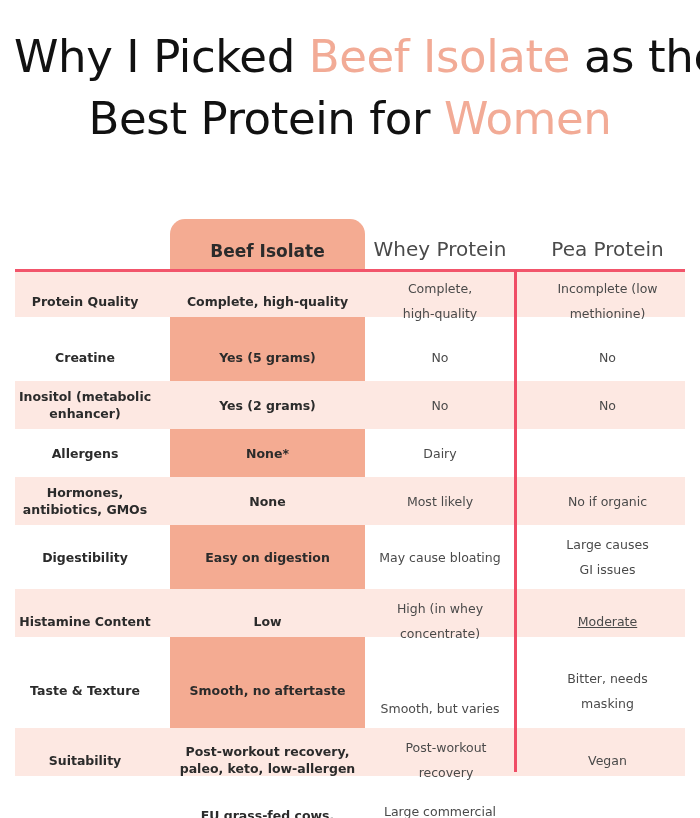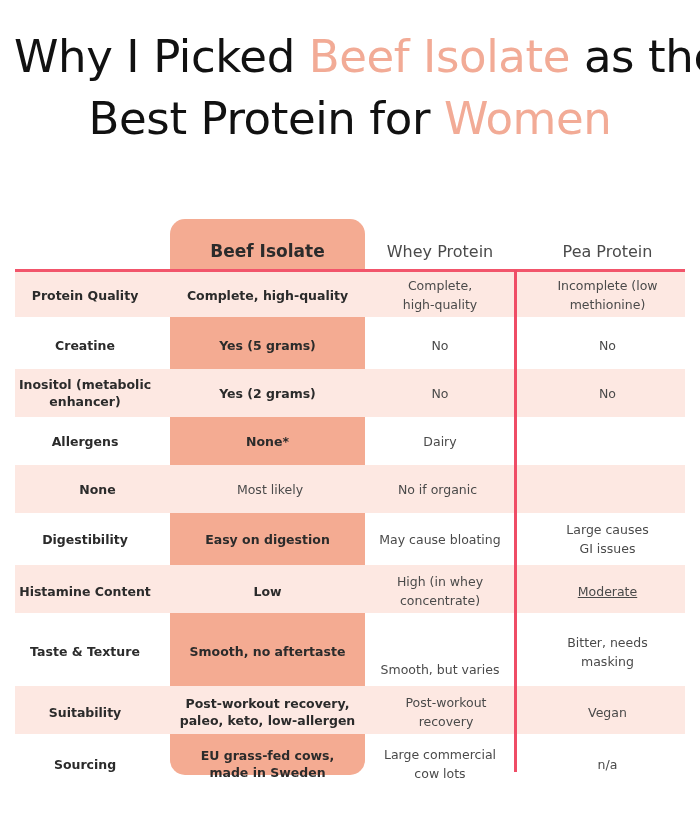--- a/index.html
+++ b/index.html
@@ -133,21 +133,21 @@
 
   
   .head-beef {
     font-family: "DejaVu Sans", sans-serif;
     font-size: 17px;
     font-weight: 700;
     color: #2b2b2b;
   }
   .head-other {
     font-family: "DejaVu Sans", sans-serif;
-    font-size: 16px;
+    font-size: 20px;
     font-weight: 400;
     color: #4a4a4a;
   }
 
   
   .t-label {
     font-family: "DejaVu Sans", sans-serif;
     font-size: 12.5px;
     font-weight: 700;
     color: #2b2b2b;
@@ -158,21 +158,21 @@
     font-size: 12.5px;
     font-weight: 700;
     color: #2b2b2b;
     line-height: 17px;
   }
   .t-plain {
     font-family: "DejaVu Sans", sans-serif;
     font-size: 12.5px;
     font-weight: 400;
     color: #4a4a4a;
-    line-height: 19px;
+    line-height: 25px;
   }
 </style>
 </head>
 <body>
 
 <div class="title-block">
   <div class="title-line"><span>Why I Picked </span><span class="title-accent">Beef Isolate</span><span> as the</span></div>
   <div class="title-line"><span>Best Protein for </span><span class="title-accent">Women</span></div>
 </div>
 
@@ -248,20 +248,24 @@
         </div>
         <div class="cell c-beef">
           <span class="t-beef" style="white-space: pre-line;">None*</span>
         </div>
         <div class="cell c-whey">
           <span class="t-plain" style="white-space: pre-line;">Dairy</span>
         </div>
       </div>
       <div class="row body stripe">
         <div class="stripe-bg" style="top: 0px; bottom: 0px; height: 48px;"></div>
+        <div class="cell c-label">
+          <span class="t-label" style="white-space: pre-line;">Hormones,
+antibiotics, GMOs</span>
+        </div>
         <div class="cell c-beef">
           <span class="t-beef" style="white-space: pre-line;">None</span>
         </div>
         <div class="cell c-whey">
           <span class="t-plain" style="white-space: pre-line;">Most likely</span>
         </div>
         <div class="cell c-pea">
           <span class="t-plain" style="white-space: pre-line;">No if organic</span>
         </div>
       </div>

